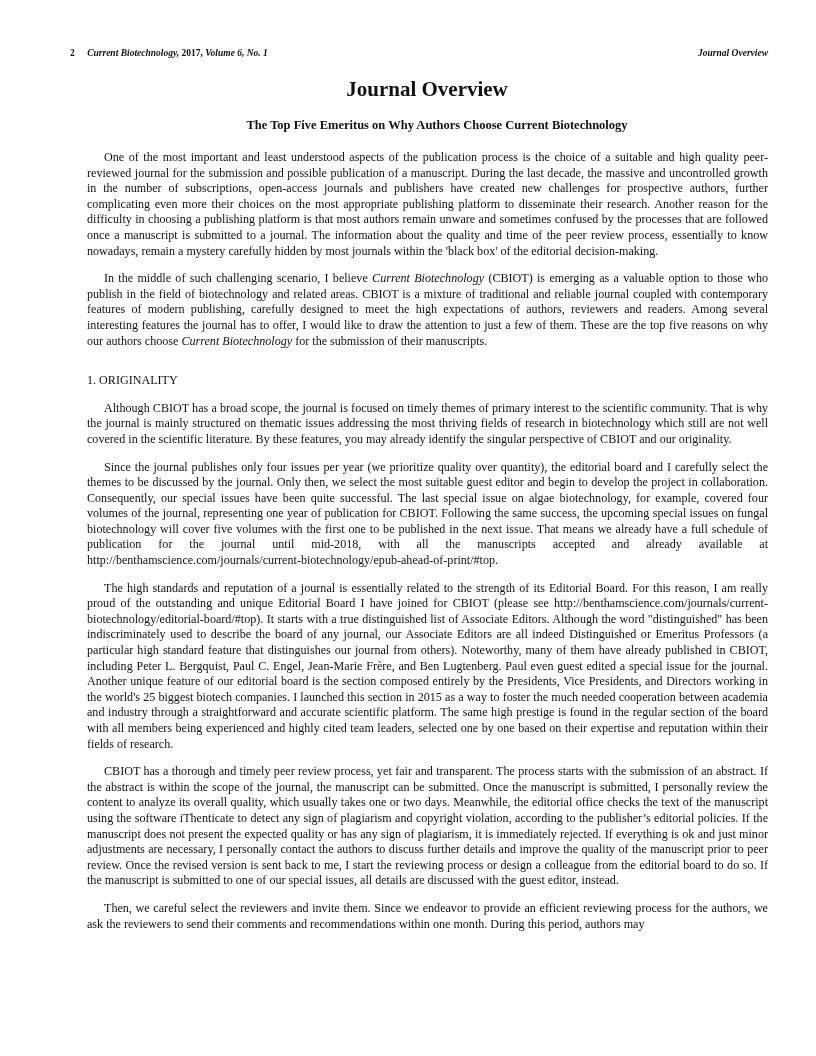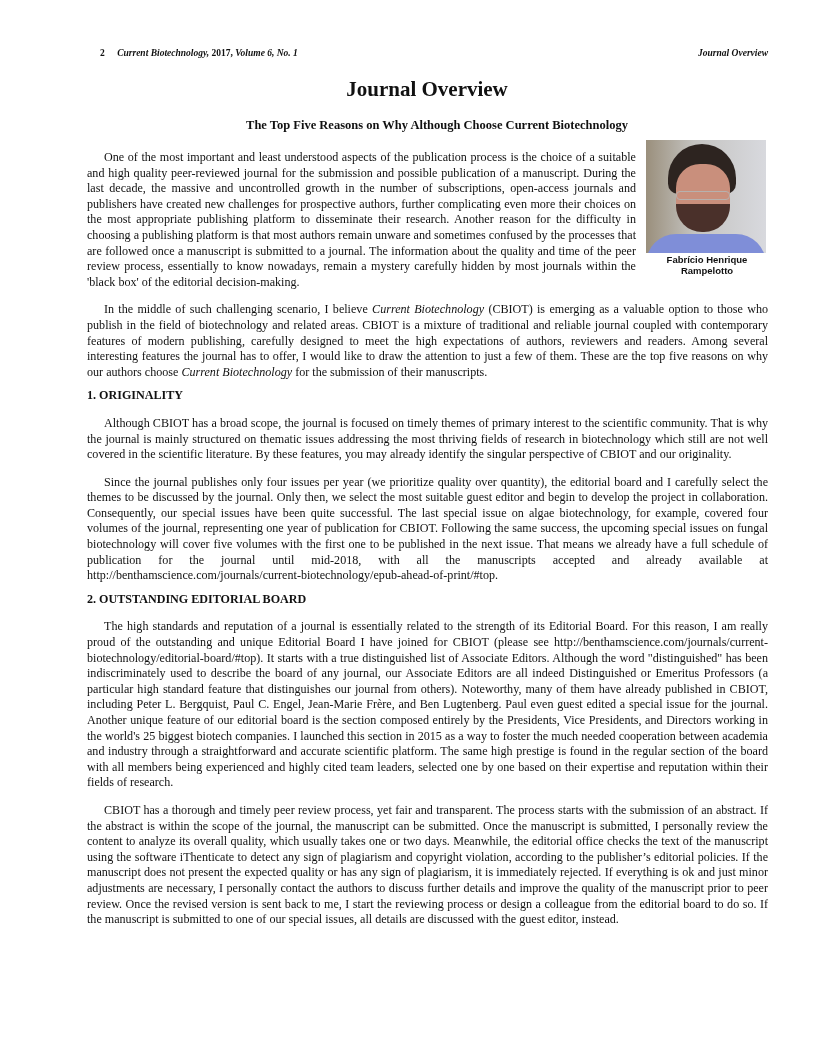--- a/index.html
+++ b/index.html
@@ -1,42 +1,42 @@
 <!DOCTYPE html>
 <html><head>
   <meta charset="utf-8">
   <style>
     html, body { margin: 0; padding: 0; background: #ffffff; }
     body {
       width: 816px; height: 1056px; position: relative; overflow: hidden;
       font-family: "Liberation Serif", serif; color: #111;
     }
     .running-head {
-      position: absolute; top: 48px; left: 100px; right: 48px;
+      position: absolute; top: 48px; left: 70px; right: 48px;
       font-size: 9.5px; font-weight: bold; display: flex; justify-content: space-between;
     }
     .running-head .left .pg { margin-right: 10px; font-style: normal; }
     .running-head .left .jn { font-style: italic; }
     .running-head .left .vol { font-style: italic; }
     .running-head .right { font-style: italic; }
     .title {
       position: absolute; top: 77px; left: 0; width: 854px; text-align: center;
       font-size: 21px; font-weight: bold;
     }
     .subtitle {
       position: absolute; top: 118px; left: 87px; width: 700px; text-align: center;
       font-size: 12.5px; font-weight: bold;
     }
     .content {
       position: absolute; top: 138px; left: 87px; width: 681px;
       font-size: 12.1px; line-height: 15.6px; text-align: justify;
     }
     .content p { margin: 12px 0 7px 0; text-indent: 17px; }
     .content h2 {
-      font-size: 12.1px; margin: 8px 0 6px 0; font-weight: bold; text-indent: 0;
+      font-size: 12.1px; margin: 24px 0 6px 0; font-weight: normal; text-indent: 0;
     }
     .photo-box {
       float: right; width: 122px; margin: 2px 0 4px 10px; text-align: center;
     }
     .photo {
       width: 120px; height: 113px; position: relative; overflow: hidden;
       background: linear-gradient(90deg, #9a8f7c 0%, #c4c3c0 40%, #d8d9de 100%);
     }
     .photo .hair {
       position: absolute; left: 22px; top: 4px; width: 68px; height: 50px;
@@ -68,41 +68,28 @@
 
 <div class="running-head">
   <span class="left">
     <span class="pg">2</span>
     <span class="jn">Current Biotechnology,</span><span> 2017, </span><span class="vol">Volume 6, No. 1</span>
   </span>
   <span class="right">Journal Overview</span>
 </div>
 
 <div class="title">Journal Overview</div>
-<div class="subtitle">The Top Five Reasons on Why Although Choose Current Biotechnology</div>
+<div class="subtitle">The Top Five Emeritus on Why Authors Choose Current Biotechnology</div>
 
 <div class="content">
-  <div class="photo-box">
-    <div class="photo">
-      <div class="hair"></div>
-      <div class="face"></div>
-      <div class="beard"></div>
-      <div class="glasses"></div>
-      <div class="shirt"></div>
-    </div>
-    <div class="caption">
-      <div>Fabrício Henrique</div>
-      <div>Rampelotto</div>
-    </div>
-  </div>
 
   <p>One of the most important and least understood aspects of the publication process is the choice of a suitable and high quality peer-reviewed journal for the submission and possible publication of a manuscript. During the last decade, the massive and uncontrolled growth in the number of subscriptions, open-access journals and publishers have created new challenges for prospective authors, further complicating even more their choices on the most appropriate publishing platform to disseminate their research. Another reason for the difficulty in choosing a publishing platform is that most authors remain unware and sometimes confused by the processes that are followed once a manuscript is submitted to a journal. The information about the quality and time of the peer review process, essentially to know nowadays, remain a mystery carefully hidden by most journals within the 'black box' of the editorial decision-making.</p>
   <p><span>In the middle of such challenging scenario, I believe </span><i>Current Biotechnology</i><span> (CBIOT) is emerging as a valuable option to those who publish in the field of biotechnology and related areas. CBIOT is a mixture of traditional and reliable journal coupled with contemporary features of modern publishing, carefully designed to meet the high expectations of authors, reviewers and readers. Among several interesting features the journal has to offer, I would like to draw the attention to just a few of them. These are the top five reasons on why our authors choose </span><i>Current Biotechnology</i><span> for the submission of their manuscripts.</span></p>
 
   <h2>1. ORIGINALITY</h2>
   <p>Although CBIOT has a broad scope, the journal is focused on timely themes of primary interest to the scientific community. That is why the journal is mainly structured on thematic issues addressing the most thriving fields of research in biotechnology which still are not well covered in the scientific literature. By these features, you may already identify the singular perspective of CBIOT and our originality.</p>
   <p>Since the journal publishes only four issues per year (we prioritize quality over quantity), the editorial board and I carefully select the themes to be discussed by the journal. Only then, we select the most suitable guest editor and begin to develop the project in collaboration. Consequently, our special issues have been quite successful. The last special issue on algae biotechnology, for example, covered four volumes of the journal, representing one year of publication for CBIOT. Following the same success, the upcoming special issues on fungal biotechnology will cover five volumes with the first one to be published in the next issue. That means we already have a full schedule of publication for the journal until mid-2018, with all the manuscripts accepted and already available at http://benthamscience.com/journals/current-biotechnology/epub-ahead-of-print/#top.</p>
 
-  <h2>2. OUTSTANDING EDITORIAL BOARD</h2>
   <p>The high standards and reputation of a journal is essentially related to the strength of its Editorial Board. For this reason, I am really proud of the outstanding and unique Editorial Board I have joined for CBIOT (please see http://benthamscience.com/journals/current-biotechnology/editorial-board/#top). It starts with a true distinguished list of Associate Editors. Although the word "distinguished" has been indiscriminately used to describe the board of any journal, our Associate Editors are all indeed Distinguished or Emeritus Professors (a particular high standard feature that distinguishes our journal from others). Noteworthy, many of them have already published in CBIOT, including Peter L. Bergquist, Paul C. Engel, Jean-Marie Frère, and Ben Lugtenberg. Paul even guest edited a special issue for the journal. Another unique feature of our editorial board is the section composed entirely by the Presidents, Vice Presidents, and Directors working in the world's 25 biggest biotech companies. I launched this section in 2015 as a way to foster the much needed cooperation between academia and industry through a straightforward and accurate scientific platform. The same high prestige is found in the regular section of the board with all members being experienced and highly cited team leaders, selected one by one based on their expertise and reputation within their fields of research.</p>
 
   <p>CBIOT has a thorough and timely peer review process, yet fair and transparent. The process starts with the submission of an abstract. If the abstract is within the scope of the journal, the manuscript can be submitted. Once the manuscript is submitted, I personally review the content to analyze its overall quality, which usually takes one or two days. Meanwhile, the editorial office checks the text of the manuscript using the software iThenticate to detect any sign of plagiarism and copyright violation, according to the publisher’s editorial policies. If the manuscript does not present the expected quality or has any sign of plagiarism, it is immediately rejected. If everything is ok and just minor adjustments are necessary, I personally contact the authors to discuss further details and improve the quality of the manuscript prior to peer review. Once the revised version is sent back to me, I start the reviewing process or design a colleague from the editorial board to do so. If the manuscript is submitted to one of our special issues, all details are discussed with the guest editor, instead.</p>
+  <p>Then, we careful select the reviewers and invite them. Since we endeavor to provide an efficient reviewing process for the authors, we ask the reviewers to send their comments and recommendations within one month. During this period, authors may</p>
 </div>
 
 </body></html>

